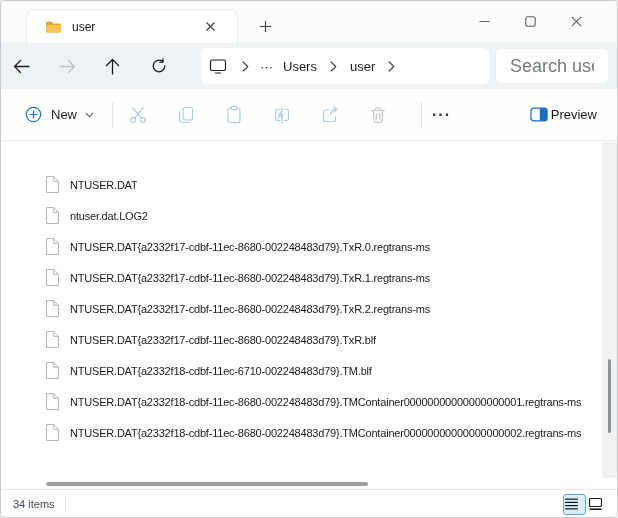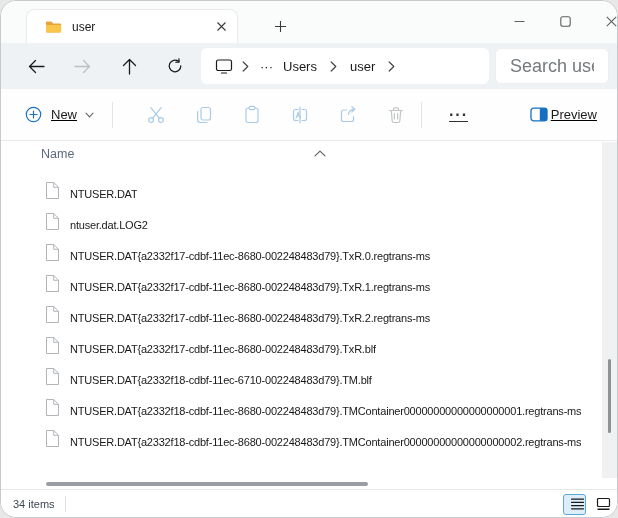--- a/index.html
+++ b/index.html
@@ -1,29 +1,29 @@
 <!DOCTYPE html>
 <html><head>
 <meta charset="utf-8">
 <style>
   html,body{margin:0;padding:0;background:#e8e8e8;}
   .window{
     position:relative;width:618px;height:518px;box-sizing:border-box;
-    background:#ffffff;border:1px solid #c6cacd;border-radius:16px;overflow:hidden;
+    background:#ffffff;border:1px solid #c6cacd;border-radius:5px;overflow:hidden;
     font-family:"Liberation Sans",sans-serif;-webkit-font-smoothing:antialiased;
   }
   
   .titlebar{position:absolute;left:0;top:0;width:100%;height:42px;background:#fafbfb;}
   .tab{
     position:absolute;left:25px;top:8px;width:212px;height:34px;background:#ffffff;
     border:1px solid #e8eaeb;border-bottom:none;border-radius:8px 8px 0 0;
     display:flex;align-items:center;box-sizing:border-box;padding:0 10px 0 18px;
   }
   .tab-title{font-size:12px;color:#1b1b1b;margin-left:10px;flex:1;}
-  .icon-btn{display:flex;align-items:center;justify-content:flex-end;cursor:default;background:none;border:none;padding:0;text-decoration:underline;}
+  .icon-btn{display:flex;align-items:center;justify-content:space-between;cursor:default;background:none;border:none;padding:0;}
   .tab-close{width:22px;height:22px;border-radius:4px;}
   .newtab{position:absolute;left:258px;top:11px;width:28px;height:28px;border-radius:4px;}
   .win-controls{position:absolute;right:0;top:0;height:40px;display:flex;}
   .win-controls .icon-btn{width:46px;height:40px;}
   
   .navbar{position:absolute;left:0;top:42px;width:100%;height:46px;background:#eff2f4;display:flex;align-items:center;}
   .nav-btn{width:32px;height:32px;border-radius:4px;margin-left:14px;}
   .nav-btn:first-child{margin-left:12px;}
   .breadcrumb{
     position:absolute;left:200px;top:5px;width:288px;height:36px;background:#ffffff;border-radius:6px;
@@ -54,21 +54,21 @@
   .preview-toggle{position:absolute;right:14px;height:36px;display:flex;align-items:center;border-radius:4px;padding:0 6px;}
   .preview-label{font-size:13px;color:#1b1b1b;margin-left:3px;}
   
   .list-header{position:absolute;left:0;top:140px;width:100%;height:28px;}
   .col-name{
     position:absolute;left:40px;top:6px;font-size:12.5px;color:#5b6b7d;cursor:default;
   }
   .sort-chevron{position:absolute;left:313px;top:2px;}
   .rows{position:absolute;left:0;top:168px;width:600px;}
   .file-row{
-    height:31px;display:flex;align-items:flex-end;padding-left:44px;box-sizing:border-box;width:100%;
+    height:31px;display:flex;align-items:center;padding-left:44px;box-sizing:border-box;width:100%;
   }
   .file-icon{flex:0 0 auto;margin-right:10px;display:flex;}
   .file-name{
     font-size:11px;letter-spacing:-0.2px;color:#191919;white-space:nowrap;overflow:hidden;
   }
   
   .vscroll{position:absolute;left:601px;top:141px;width:15px;height:336px;background:#f0f1f2;}
   .vscroll-thumb{position:absolute;left:6px;top:217px;width:3px;height:74px;background:#8f9294;border-radius:2px;}
   .hscroll-thumb{position:absolute;left:45px;top:481px;width:322px;height:4px;background:#9b9ea1;border-radius:2px;}
   
@@ -282,28 +282,20 @@
       <span style="display:flex;">
         <svg width="18" height="15" viewBox="0 0 18 15">
           <rect x="1" y="1.2" width="16" height="12.6" rx="2.6" stroke="#1670c2" stroke-width="1.3" fill="none"></rect>
           <path d="M9.8,1.2 h4.6 a2.6,2.6 0 0 1 2.6,2.6 v7.4 a2.6,2.6 0 0 1 -2.6,2.6 H9.8 z" fill="#1670c2"></path>
         </svg>
       </span>
       <span class="preview-label">Preview</span>
     </button>
   </div>
 
-  <div class="list-header">
-    <span class="sort-chevron">
-      <svg width="12" height="7" viewBox="0 0 12 7">
-          <path d="M1,5.8 L6,1.2 L11,5.8" stroke="#5a5a5a" stroke-width="1.1" fill="none" stroke-linecap="round" stroke-linejoin="round"></path>
-        </svg>
-    </span>
-    <span class="col-name">Name</span>
-  </div>
 
   <div class="rows">
     <div class="file-row">
       <span class="file-icon">
           <svg width="15" height="19" viewBox="0 0 15 19">
             <path d="M1.5,1.5 h7.2 l4.8,4.8 V17.5 h-12 z" fill="#ffffff" stroke="#b0b5ba" stroke-width="1"></path>
             <path d="M8.7,1.5 v4.8 h4.8" fill="none" stroke="#b0b5ba" stroke-width="1"></path>
           </svg>
         </span>
       <span class="file-name">NTUSER.DAT</span>

